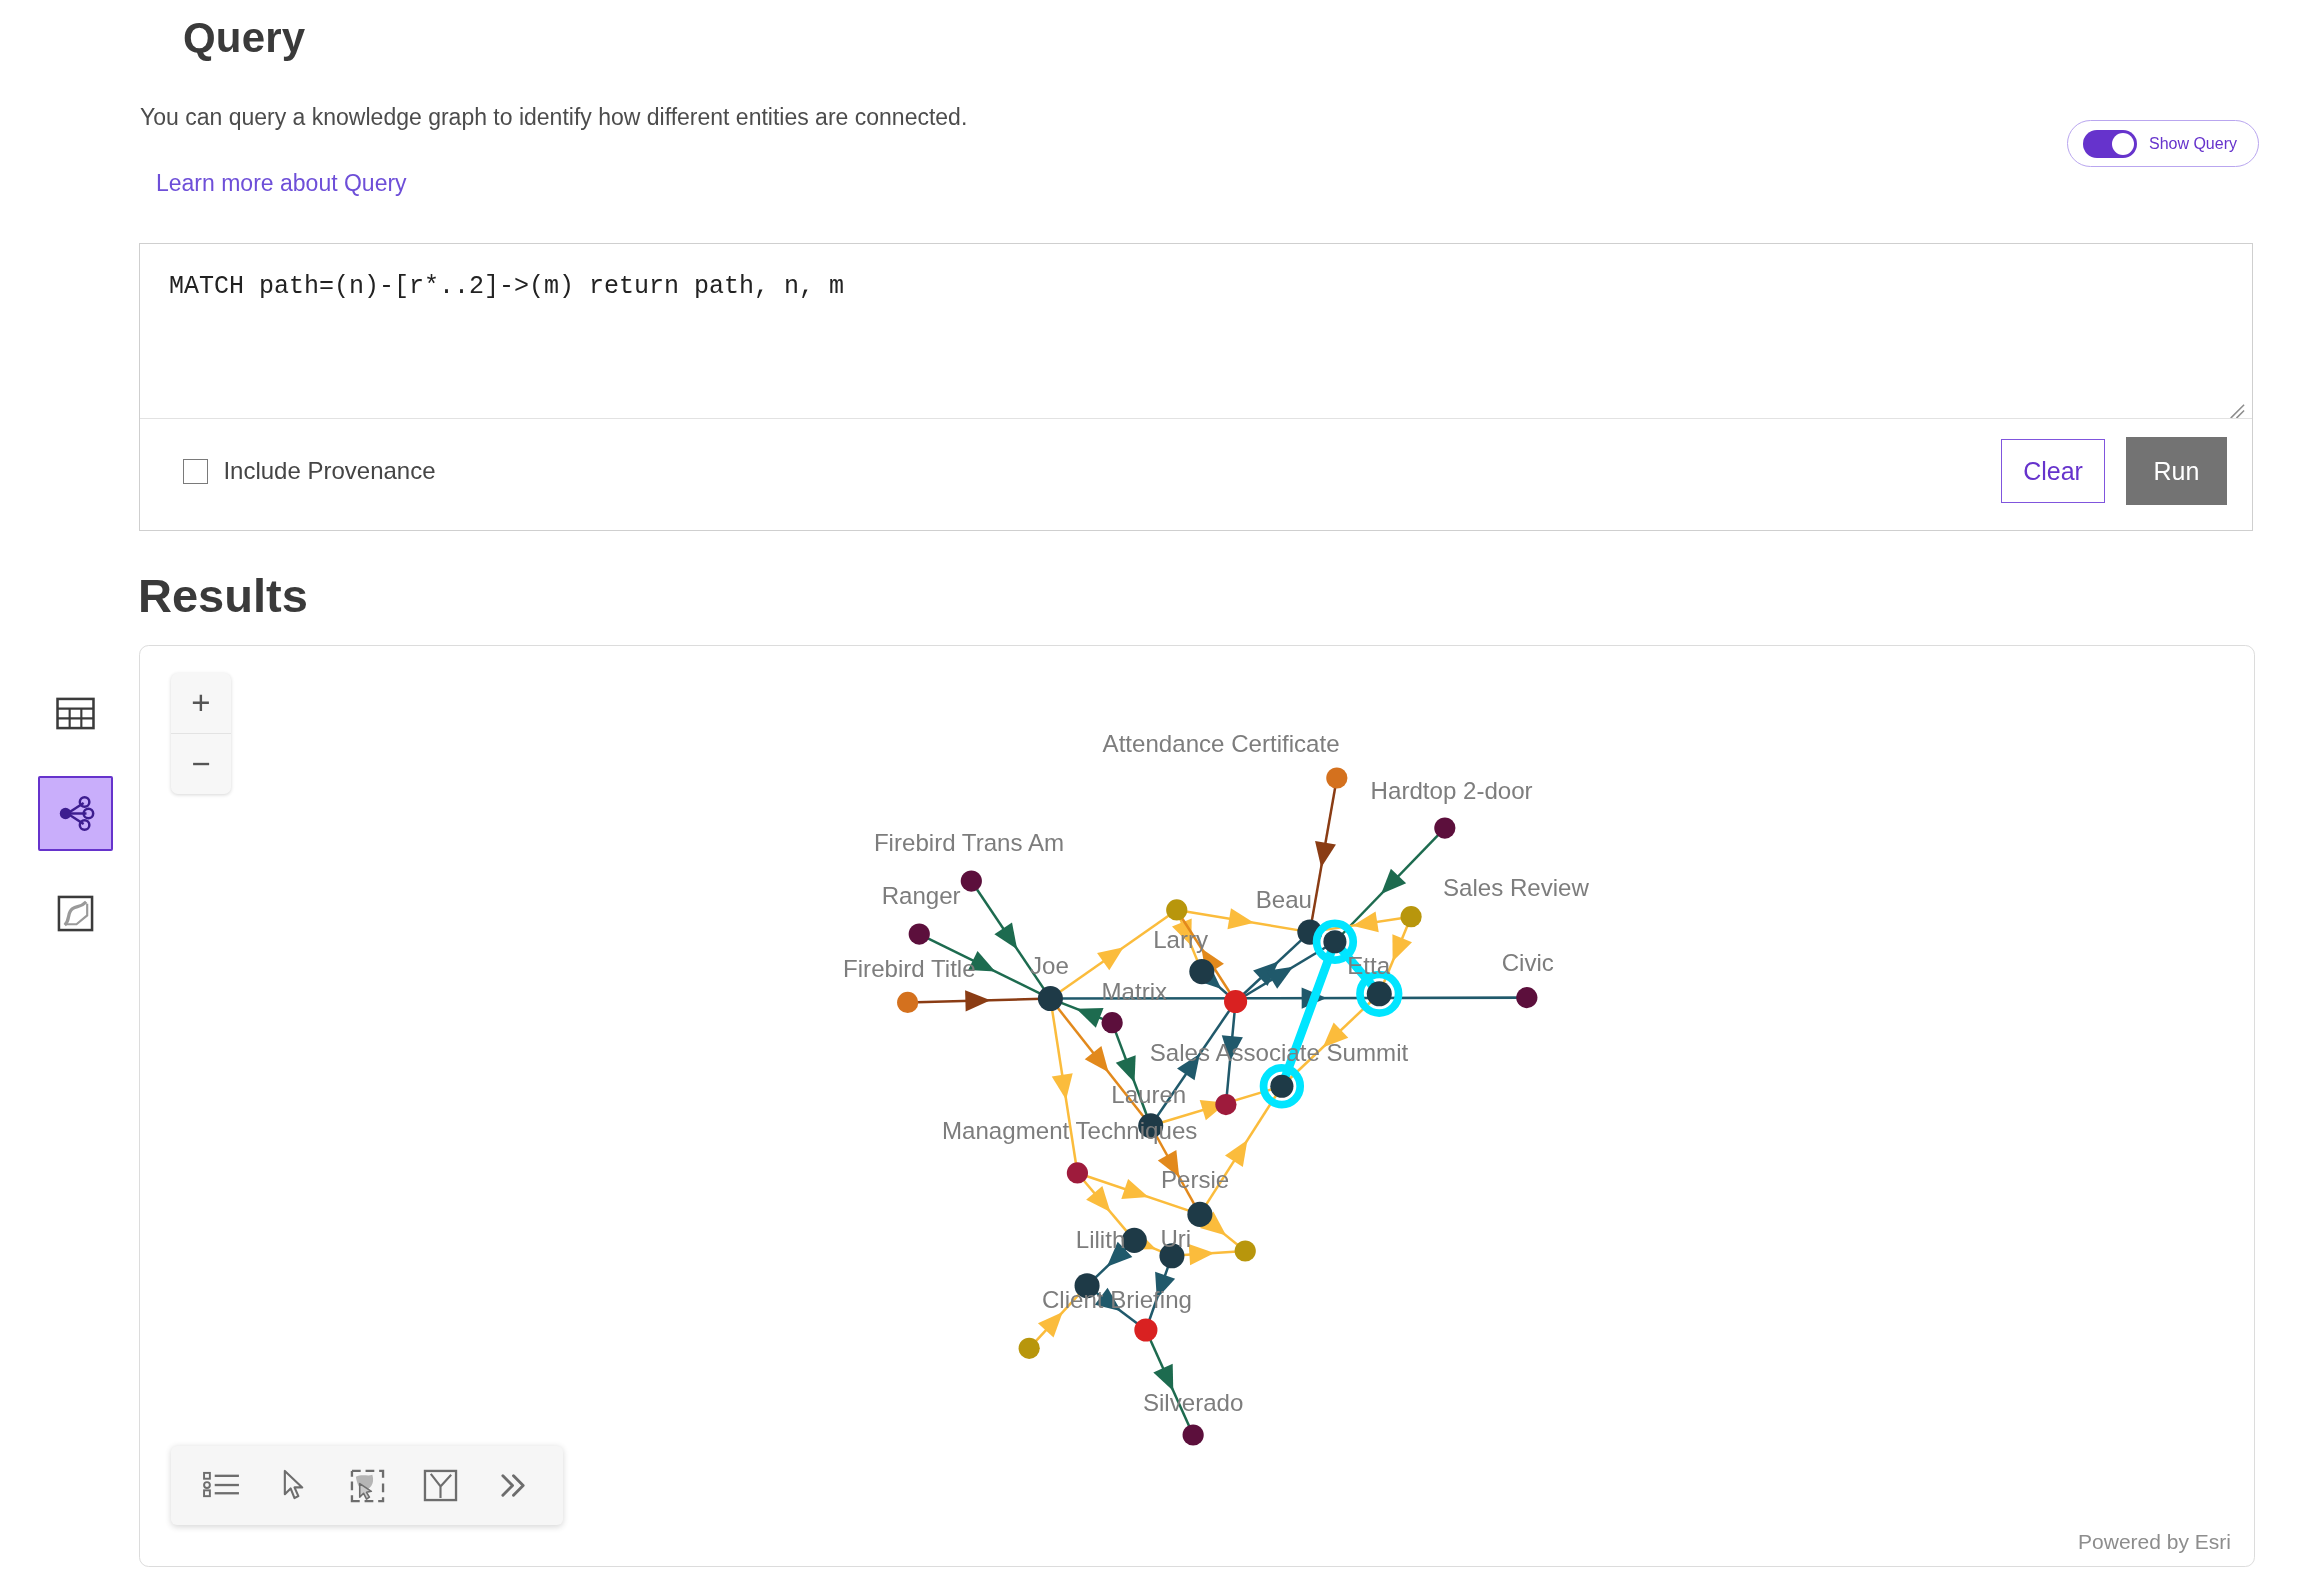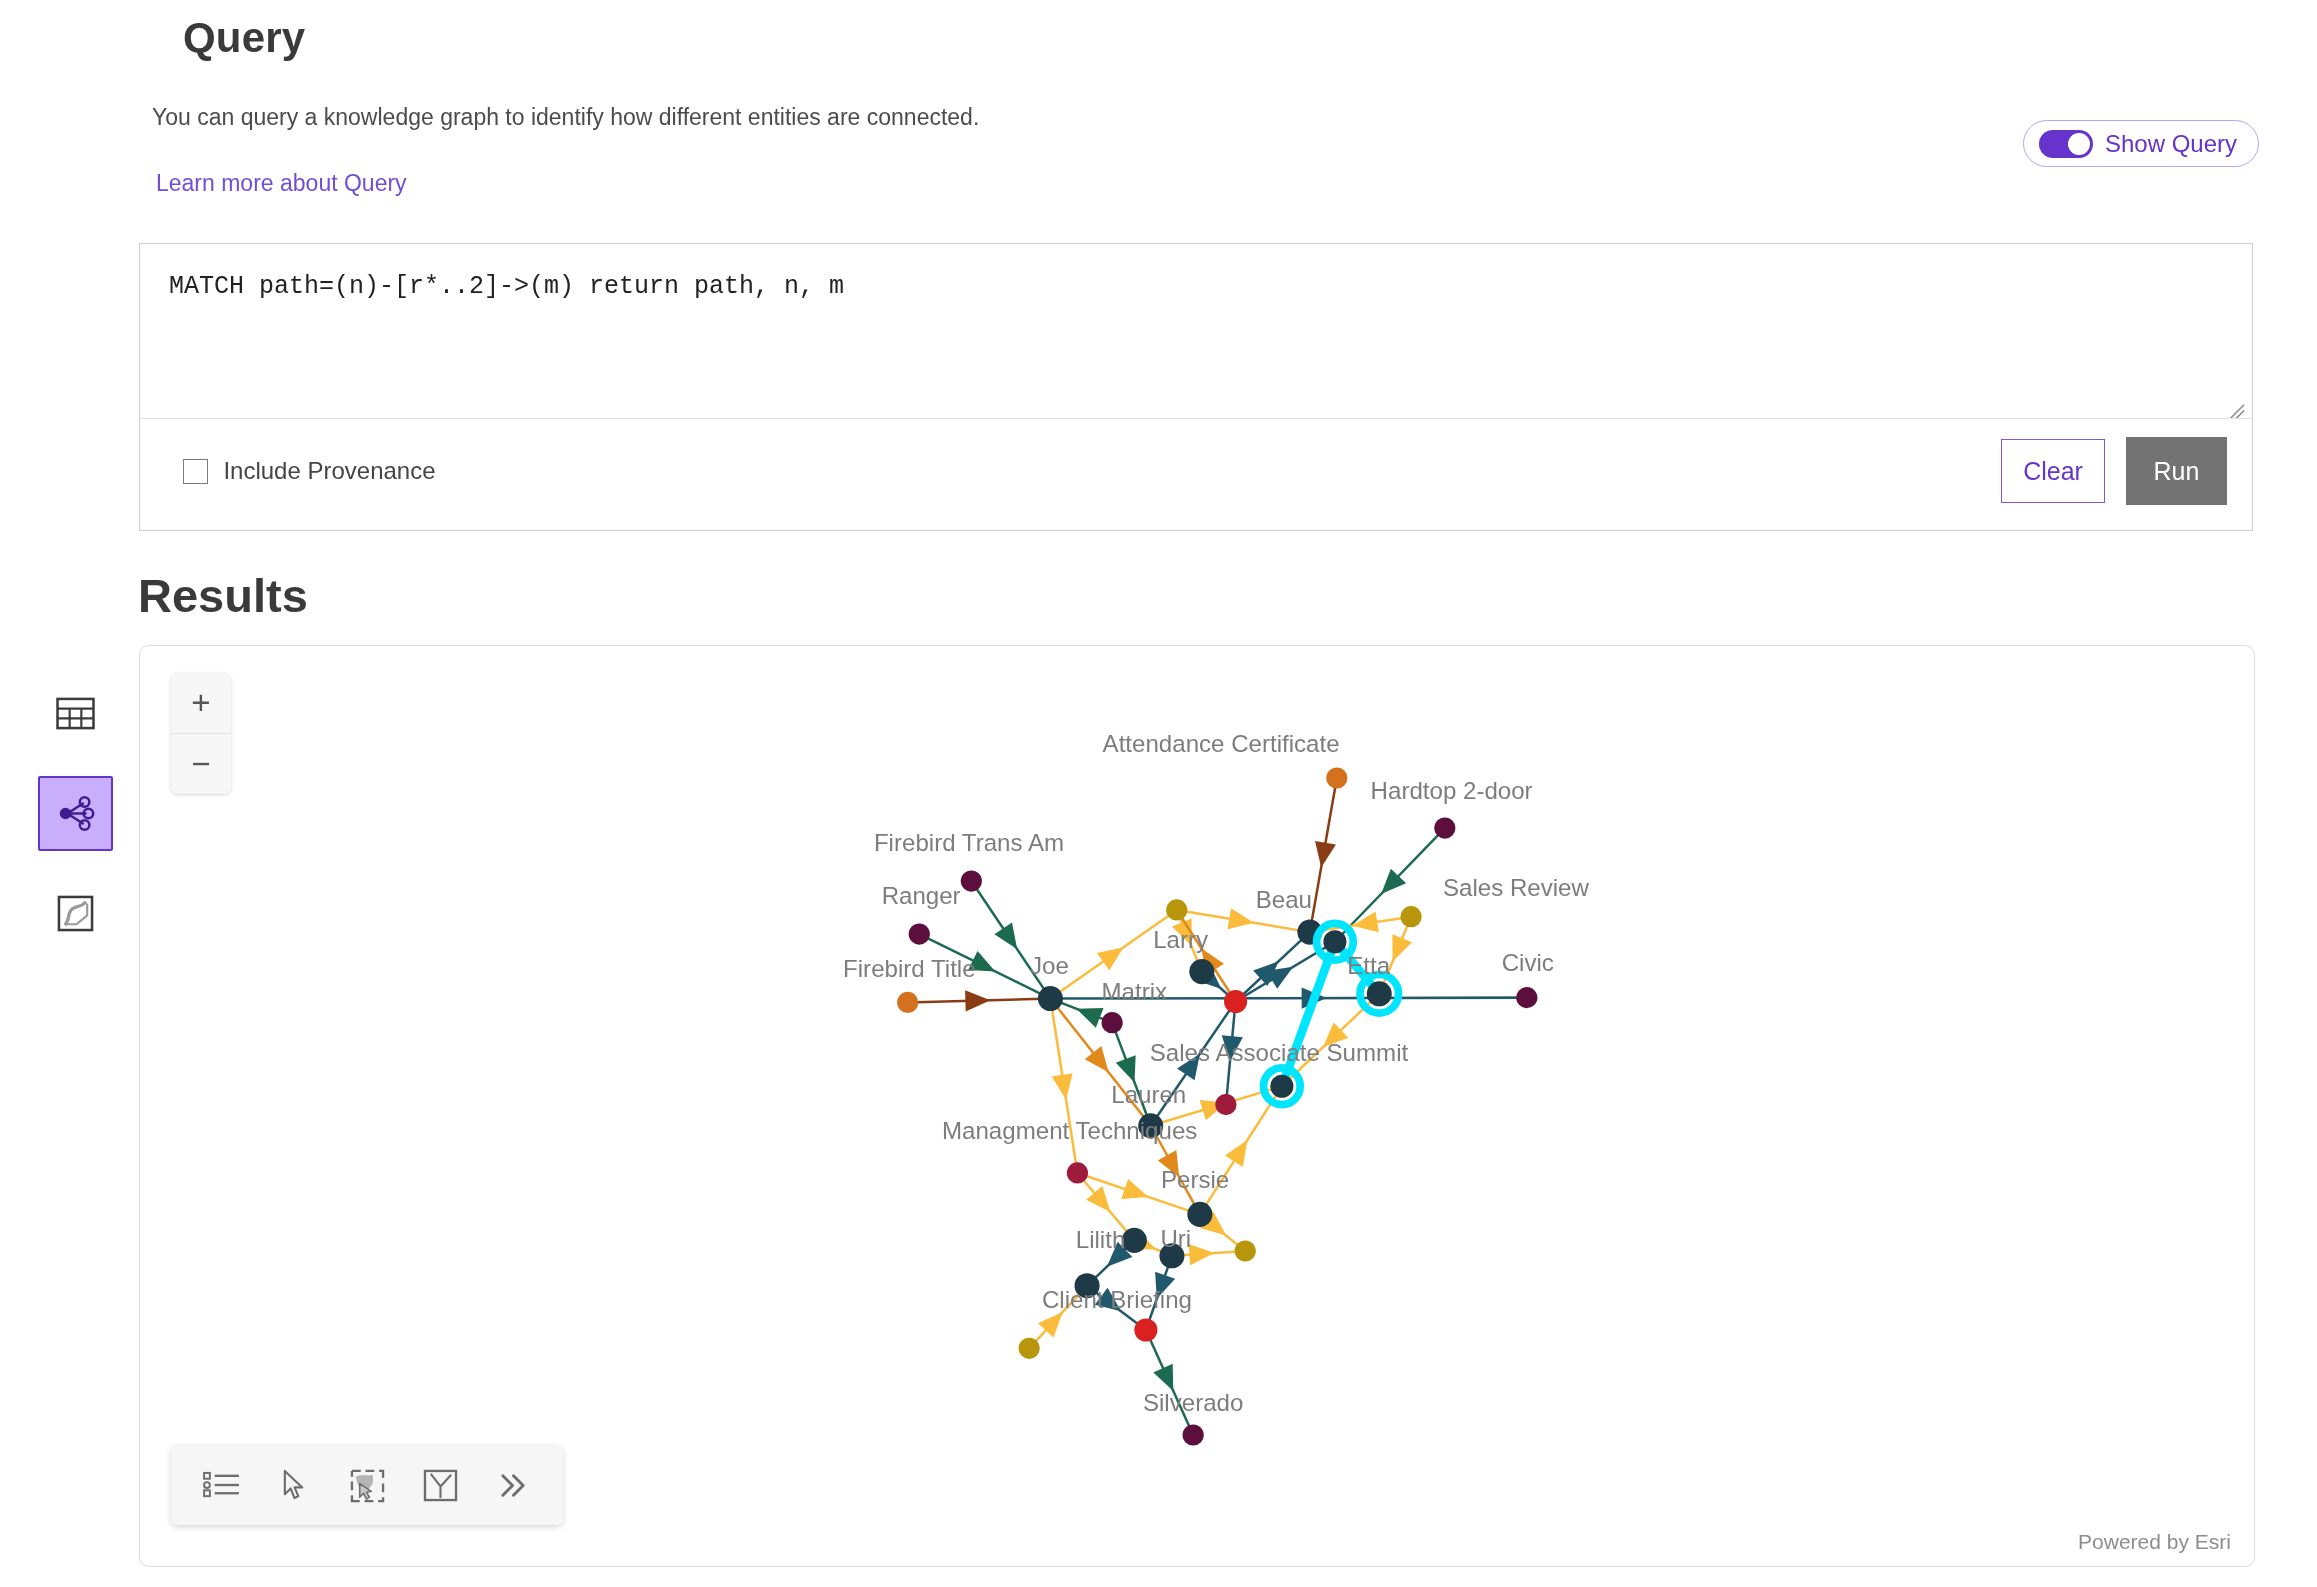--- a/index.html
+++ b/index.html
@@ -12,21 +12,21 @@
     position:relative;
   }
   .page{position:absolute;inset:0;}
 
   
   .query-title{
     position:absolute;left:138px;top:13.5px;
     font-size:42px;font-weight:700;color:#3a3a3a;letter-spacing:0.2px;margin-left:45px;
   }
   .query-desc{
-    position:absolute;left:152px;top:104px;
+    position:absolute;left:140px;top:104px;
     font-size:23px;color:#4c4c4c;
   }
   .query-link{
     position:absolute;left:156px;top:170px;
     font-size:23px;color:#6e4fd8;text-decoration:none;cursor:pointer;
   }
 
   
   .toggle-wrap{
     position:absolute;right:58px;top:120px;
@@ -35,21 +35,21 @@
     padding:8.7px 21px 8.7px 15.4px;background:#fff;cursor:pointer;
   }
   .toggle-track{
     width:54px;height:28px;border-radius:15.4px;background:#6633cc;
     position:relative;flex:none;
   }
   .toggle-knob{
     position:absolute;top:2.9px;right:2.9px;width:22px;height:22px;
     border-radius:50%;background:#fff;
   }
-  .toggle-label{font-size:24px;color:#6633cc;white-space:nowrap;}
+  .toggle-label{font-size:16px;color:#6633cc;white-space:nowrap;}
 
   
   .query-box{
     position:absolute;left:139px;top:243px;width:2114px;height:288px;
     border:1px solid #cfcfcf;background:#fff;box-sizing:border-box;
   }
   .query-textarea{
     position:absolute;left:0;top:0;right:0;height:174px;
     border:none;outline:none;resize:none;background:transparent;
     box-sizing:border-box;padding:27px 29px;

